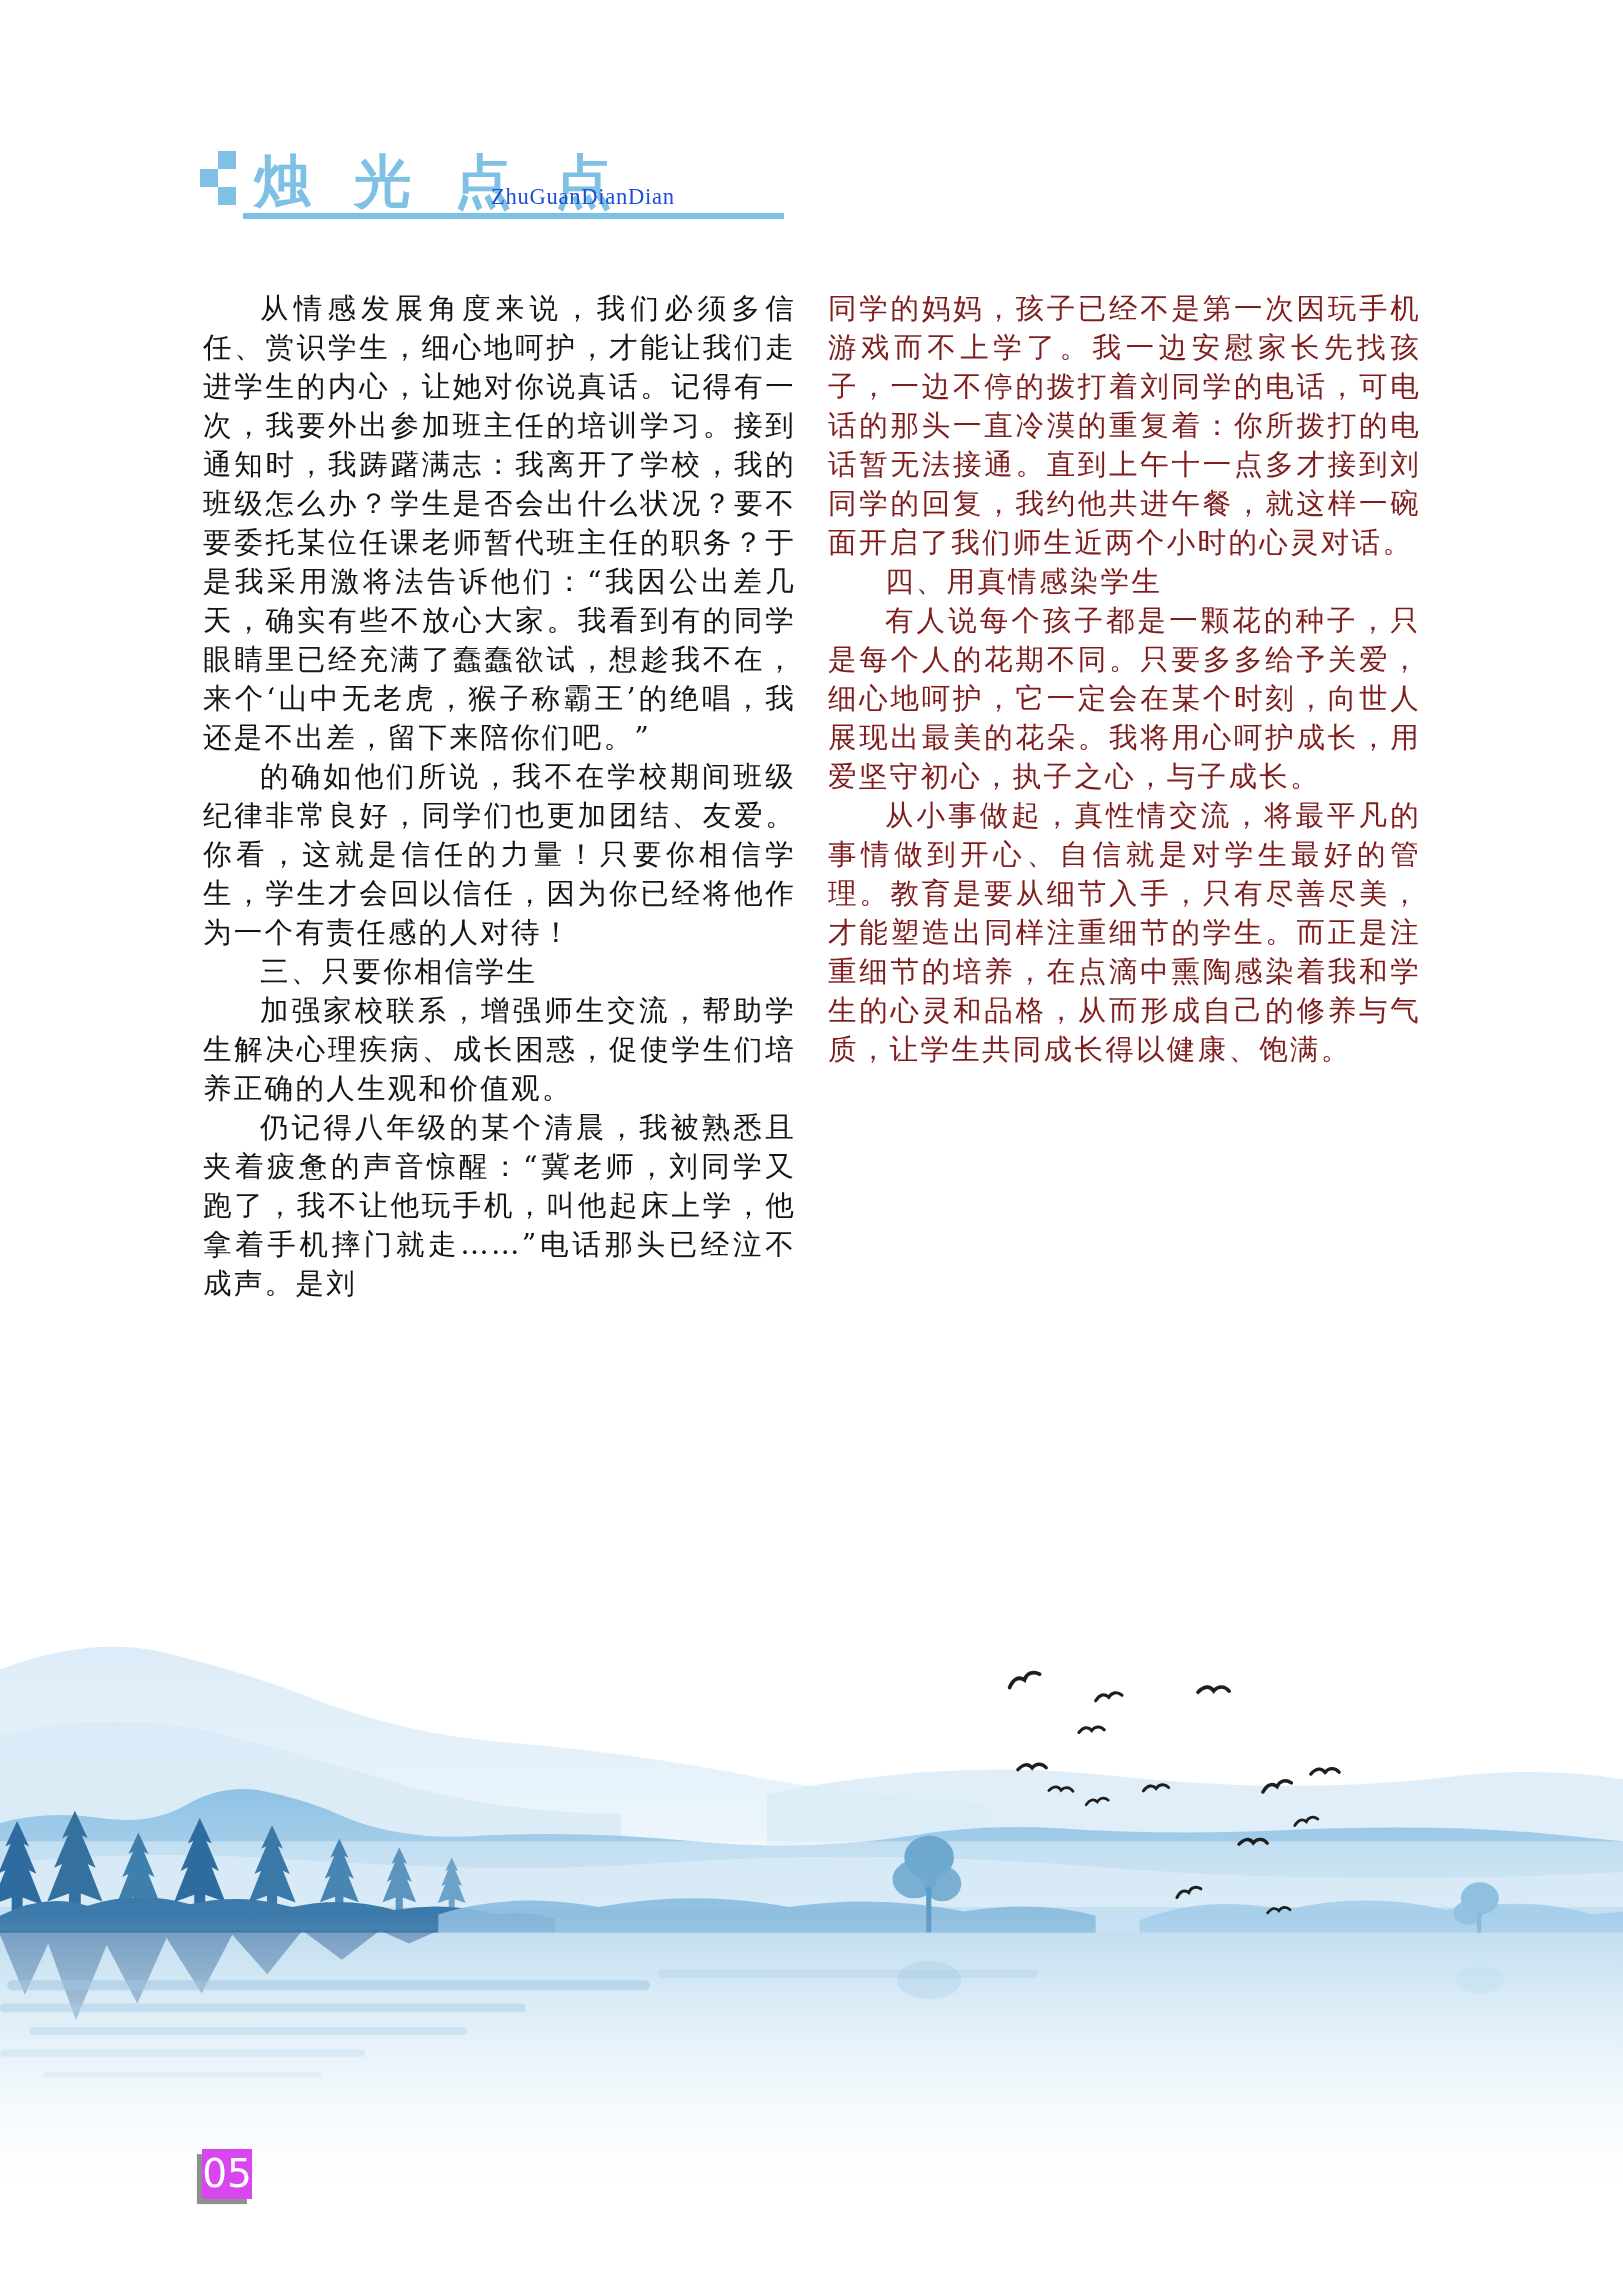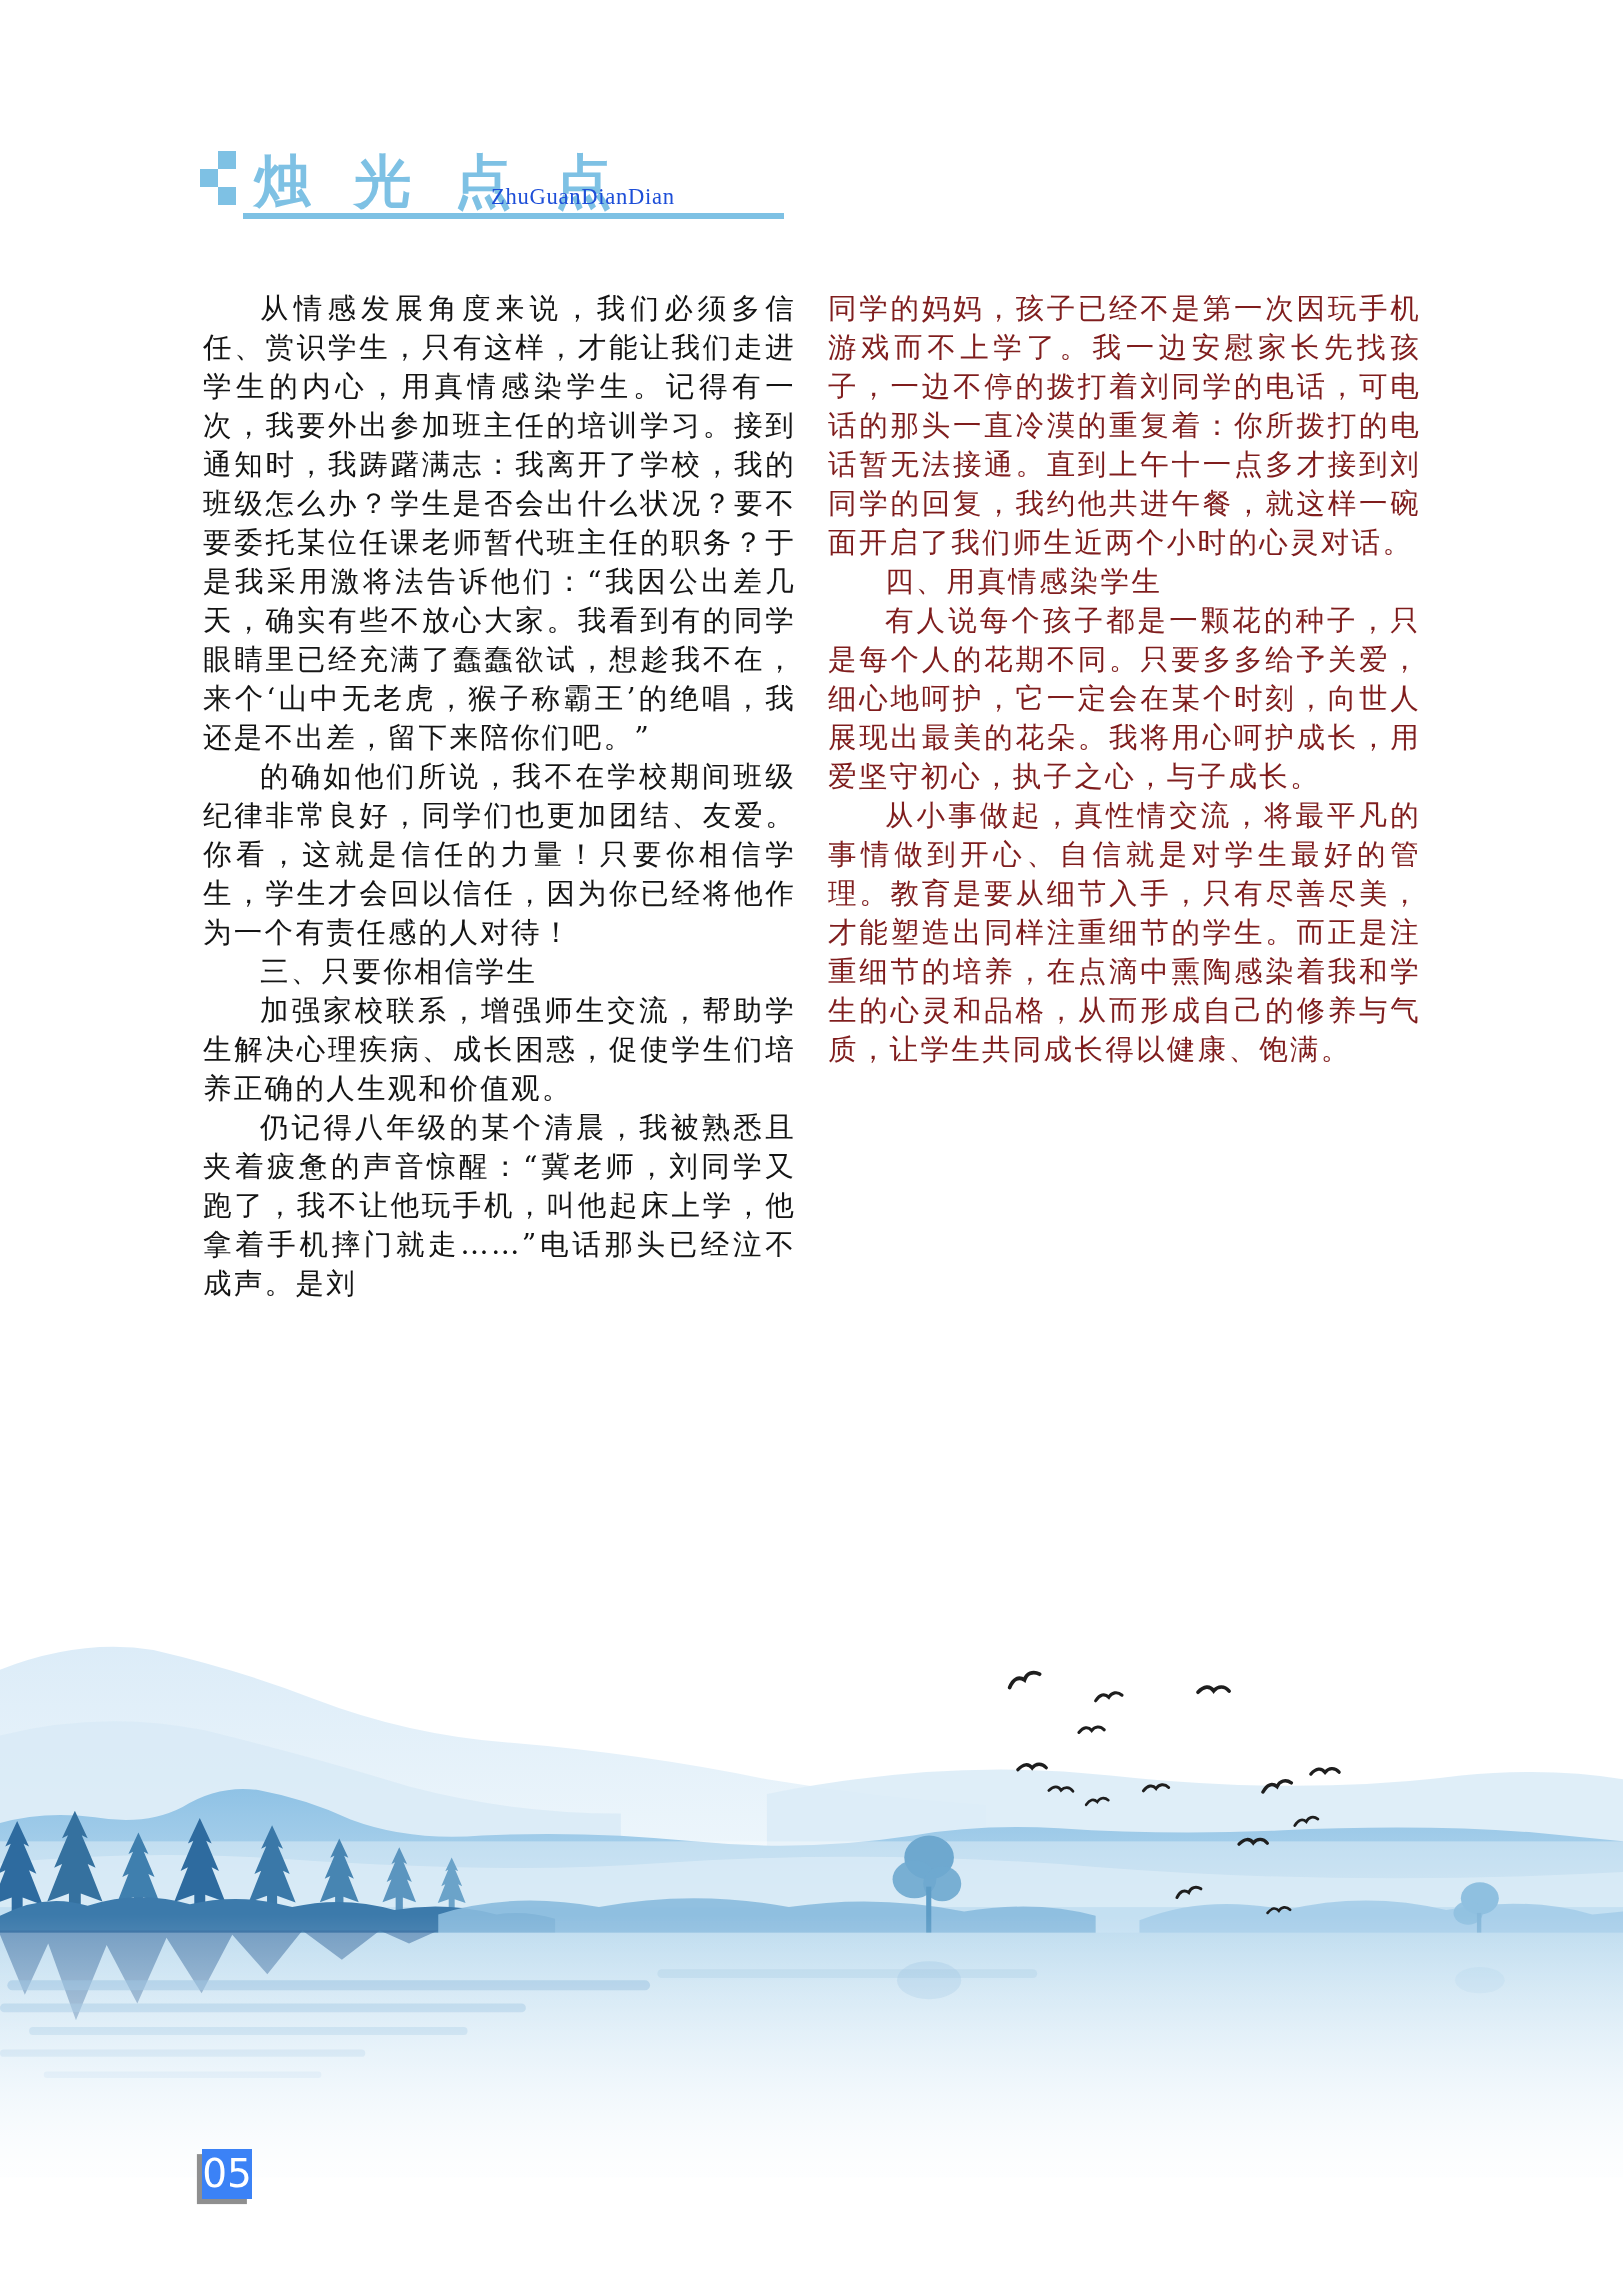--- a/index.html
+++ b/index.html
@@ -50,21 +50,21 @@
 <div>
   <div class="hdr-sq sq1" style="background: rgb(126, 193, 228);"></div>
   <div class="hdr-sq sq2" style="background: rgb(126, 193, 228);"></div>
   <div class="hdr-sq sq3" style="background: rgb(126, 193, 228);"></div>
   <div class="hdr-title" style="color: rgb(126, 193, 228);">烛 光 点 点</div>
   <div class="hdr-sub" style="color: #1d4ed8; font-family: Liberation Serif, serif;">ZhuGuanDianDian</div>
   <div class="hdr-rule" style="background: rgb(126, 193, 228);"></div>
 </div>
 
 <div class="col col-left" id="col-left" style="color: rgb(20, 20, 20);">
-    <p>从情感发展角度来说，我们必须多信任、赏识学生，只有这样，才能让我们走进学生的内心，用真情感染学生。记得有一次，我要外出参加班主任的培训学习。接到通知时，我踌躇满志：我离开了学校，我的班级怎么办？学生是否会出什么状况？要不要委托某位任课老师暂代班主任的职务？于是我采用激将法告诉他们：“我因公出差几天，确实有些不放心大家。我看到有的同学眼睛里已经充满了蠢蠢欲试，想趁我不在，来个‘山中无老虎，猴子称霸王’的绝唱，我还是不出差，留下来陪你们吧。”</p>
+    <p>从情感发展角度来说，我们必须多信任、赏识学生，细心地呵护，才能让我们走进学生的内心，让她对你说真话。记得有一次，我要外出参加班主任的培训学习。接到通知时，我踌躇满志：我离开了学校，我的班级怎么办？学生是否会出什么状况？要不要委托某位任课老师暂代班主任的职务？于是我采用激将法告诉他们：“我因公出差几天，确实有些不放心大家。我看到有的同学眼睛里已经充满了蠢蠢欲试，想趁我不在，来个‘山中无老虎，猴子称霸王’的绝唱，我还是不出差，留下来陪你们吧。”</p>
     <p>的确如他们所说，我不在学校期间班级纪律非常良好，同学们也更加团结、友爱。你看，这就是信任的力量！只要你相信学生，学生才会回以信任，因为你已经将他作为一个有责任感的人对待！</p>
     <p>三、只要你相信学生</p>
     <p>加强家校联系，增强师生交流，帮助学生解决心理疾病、成长困惑，促使学生们培养正确的人生观和价值观。</p>
     <p>仍记得八年级的某个清晨，我被熟悉且夹着疲惫的声音惊醒：“冀老师，刘同学又跑了，我不让他玩手机，叫他起床上学，他拿着手机摔门就走……”电话那头已经泣不成声。是刘</p>
   </div>
 <div class="col col-right" id="col-right" style="color: #7f1d1d;">
     <p class="noindent">同学的妈妈，孩子已经不是第一次因玩手机游戏而不上学了。我一边安慰家长先找孩子，一边不停的拨打着刘同学的电话，可电话的那头一直冷漠的重复着：你所拨打的电话暂无法接通。直到上午十一点多才接到刘同学的回复，我约他共进午餐，就这样一碗面开启了我们师生近两个小时的心灵对话。</p>
     <p>四、用真情感染学生</p>
     <p>有人说每个孩子都是一颗花的种子，只是每个人的花期不同。只要多多给予关爱，细心地呵护，它一定会在某个时刻，向世人展现出最美的花朵。我将用心呵护成长，用爱坚守初心，执子之心，与子成长。</p>
     <p>从小事做起，真性情交流，将最平凡的事情做到开心、自信就是对学生最好的管理。教育是要从细节入手，只有尽善尽美，才能塑造出同样注重细节的学生。而正是注重细节的培养，在点滴中熏陶感染着我和学生的心灵和品格，从而形成自己的修养与气质，让学生共同成长得以健康、饱满。</p>
@@ -158,16 +158,16 @@
     <use href="#birdP" transform="translate(1566,252) scale(0.9) rotate(4)"></use>
     <use href="#birdP" transform="translate(1728,252) scale(1.05) rotate(-6)"></use>
     <use href="#birdP" transform="translate(1796,228) scale(1.0) rotate(8)"></use>
     <use href="#birdP" transform="translate(1772,300) scale(0.85) rotate(-4)"></use>
     <use href="#birdP" transform="translate(1698,324) scale(1.0) rotate(10)"></use>
     <use href="#birdP" transform="translate(1610,398) scale(0.9) rotate(-8)"></use>
     <use href="#birdP" transform="translate(1736,420) scale(0.8) rotate(4)"></use>
   </g>
 </svg>
 
-<div class="page-badge" style="background: #3b82f6; align-items: center;">
+<div class="page-badge" style="background: #d946ef; align-items: center;">
   <span>05</span>
 </div>
 
 
 </body></html>

